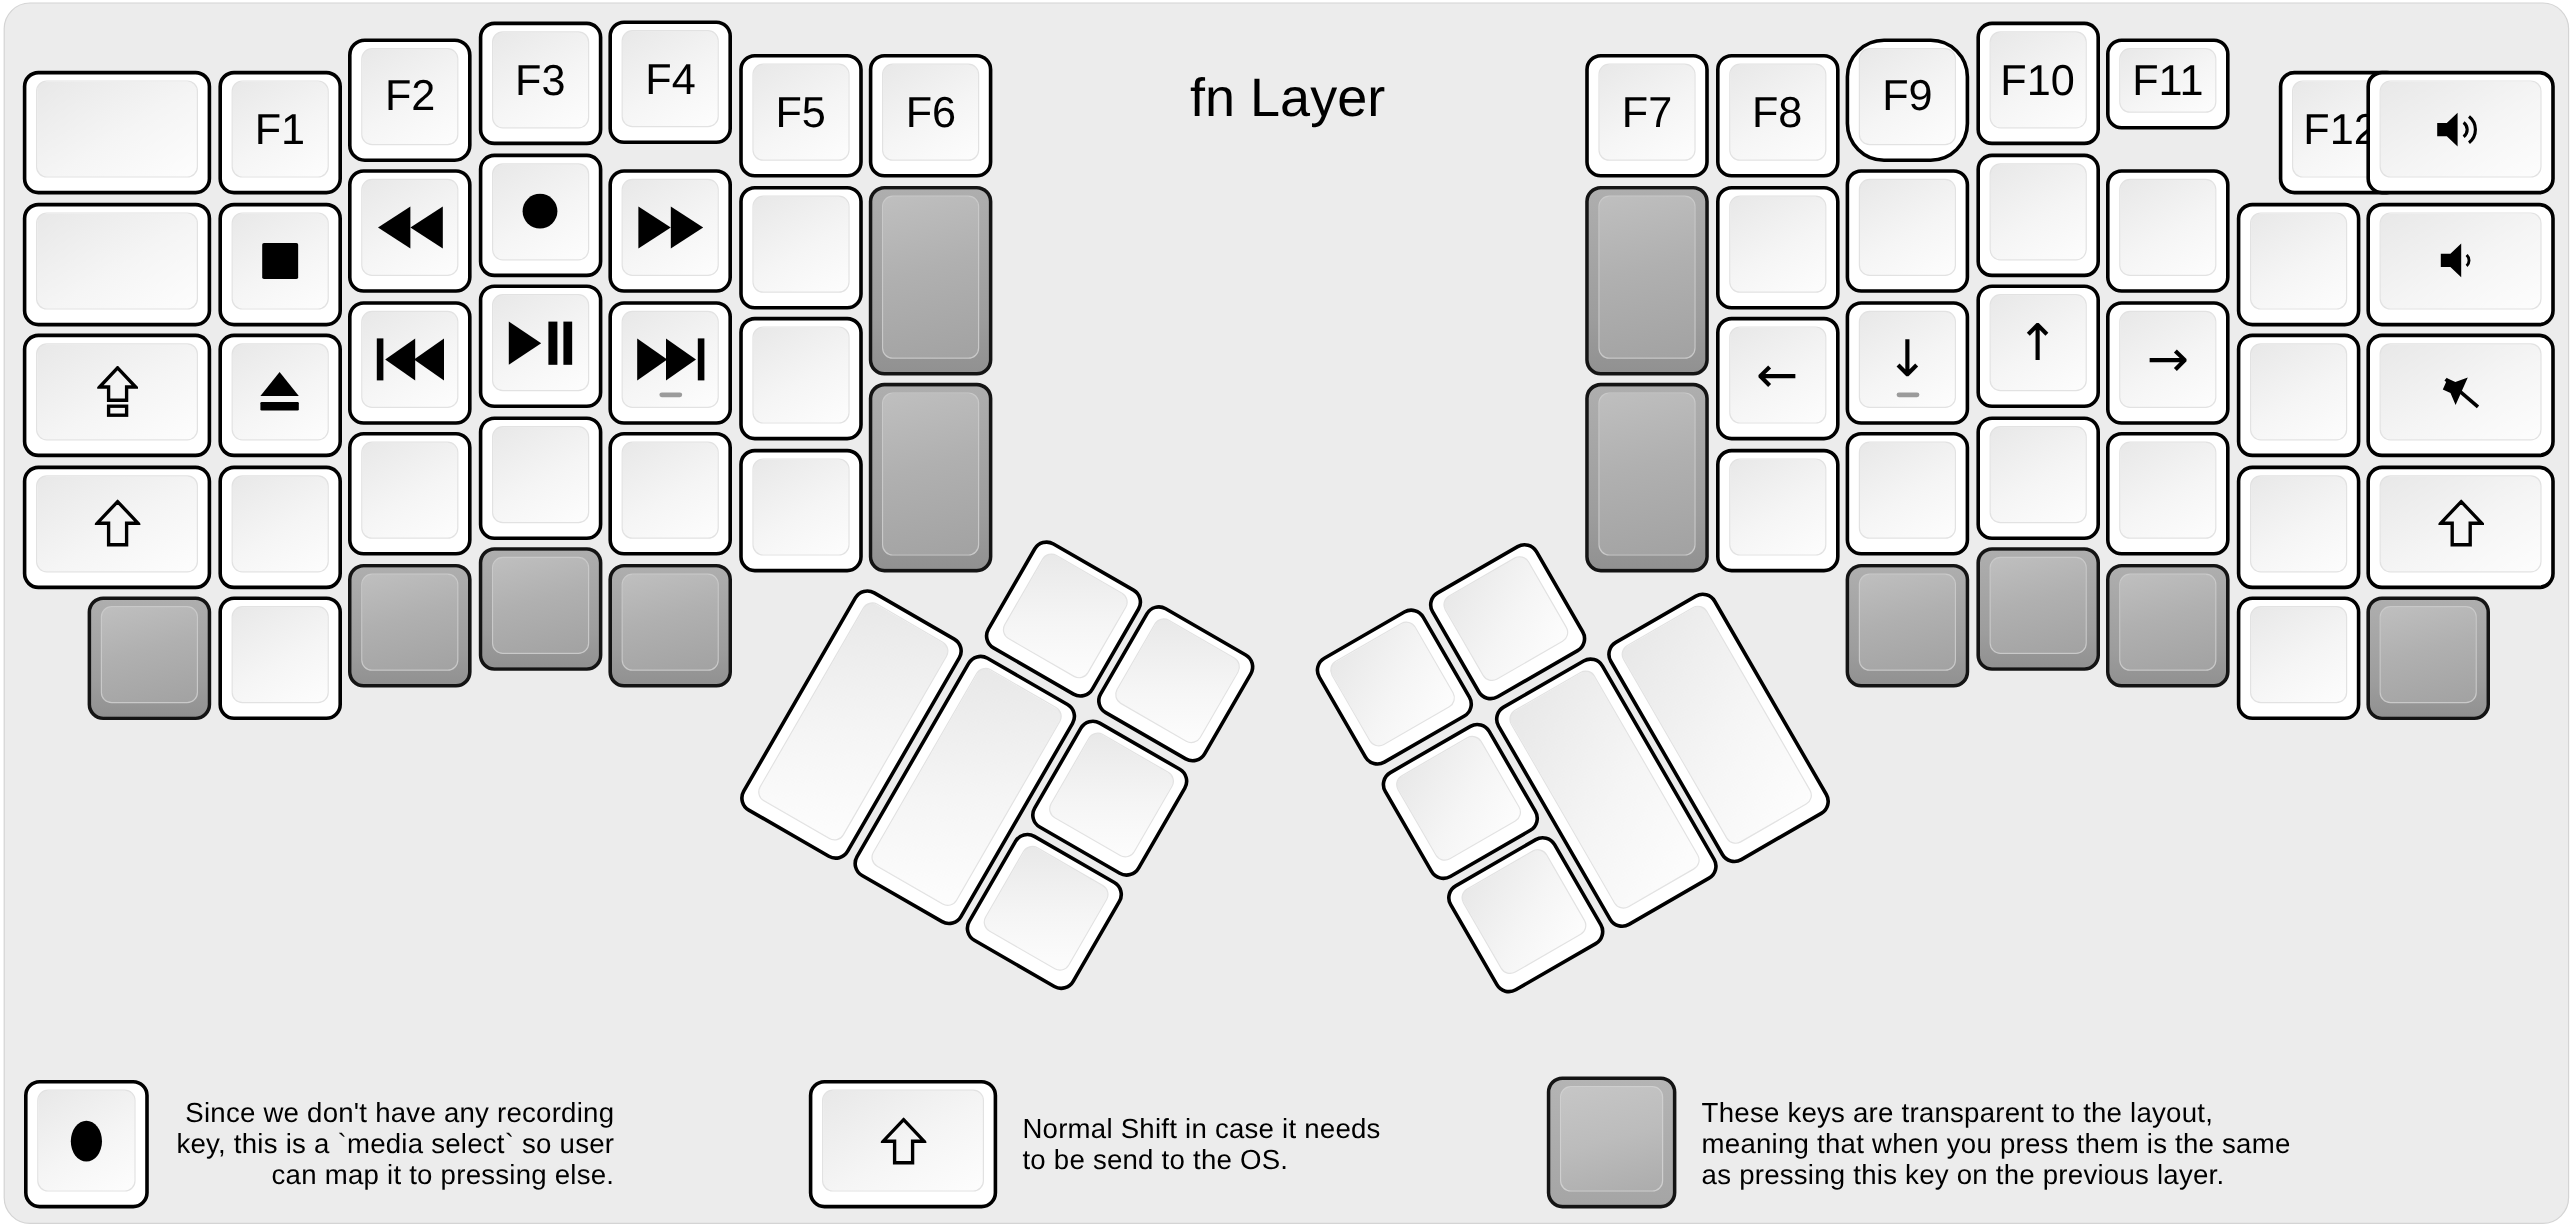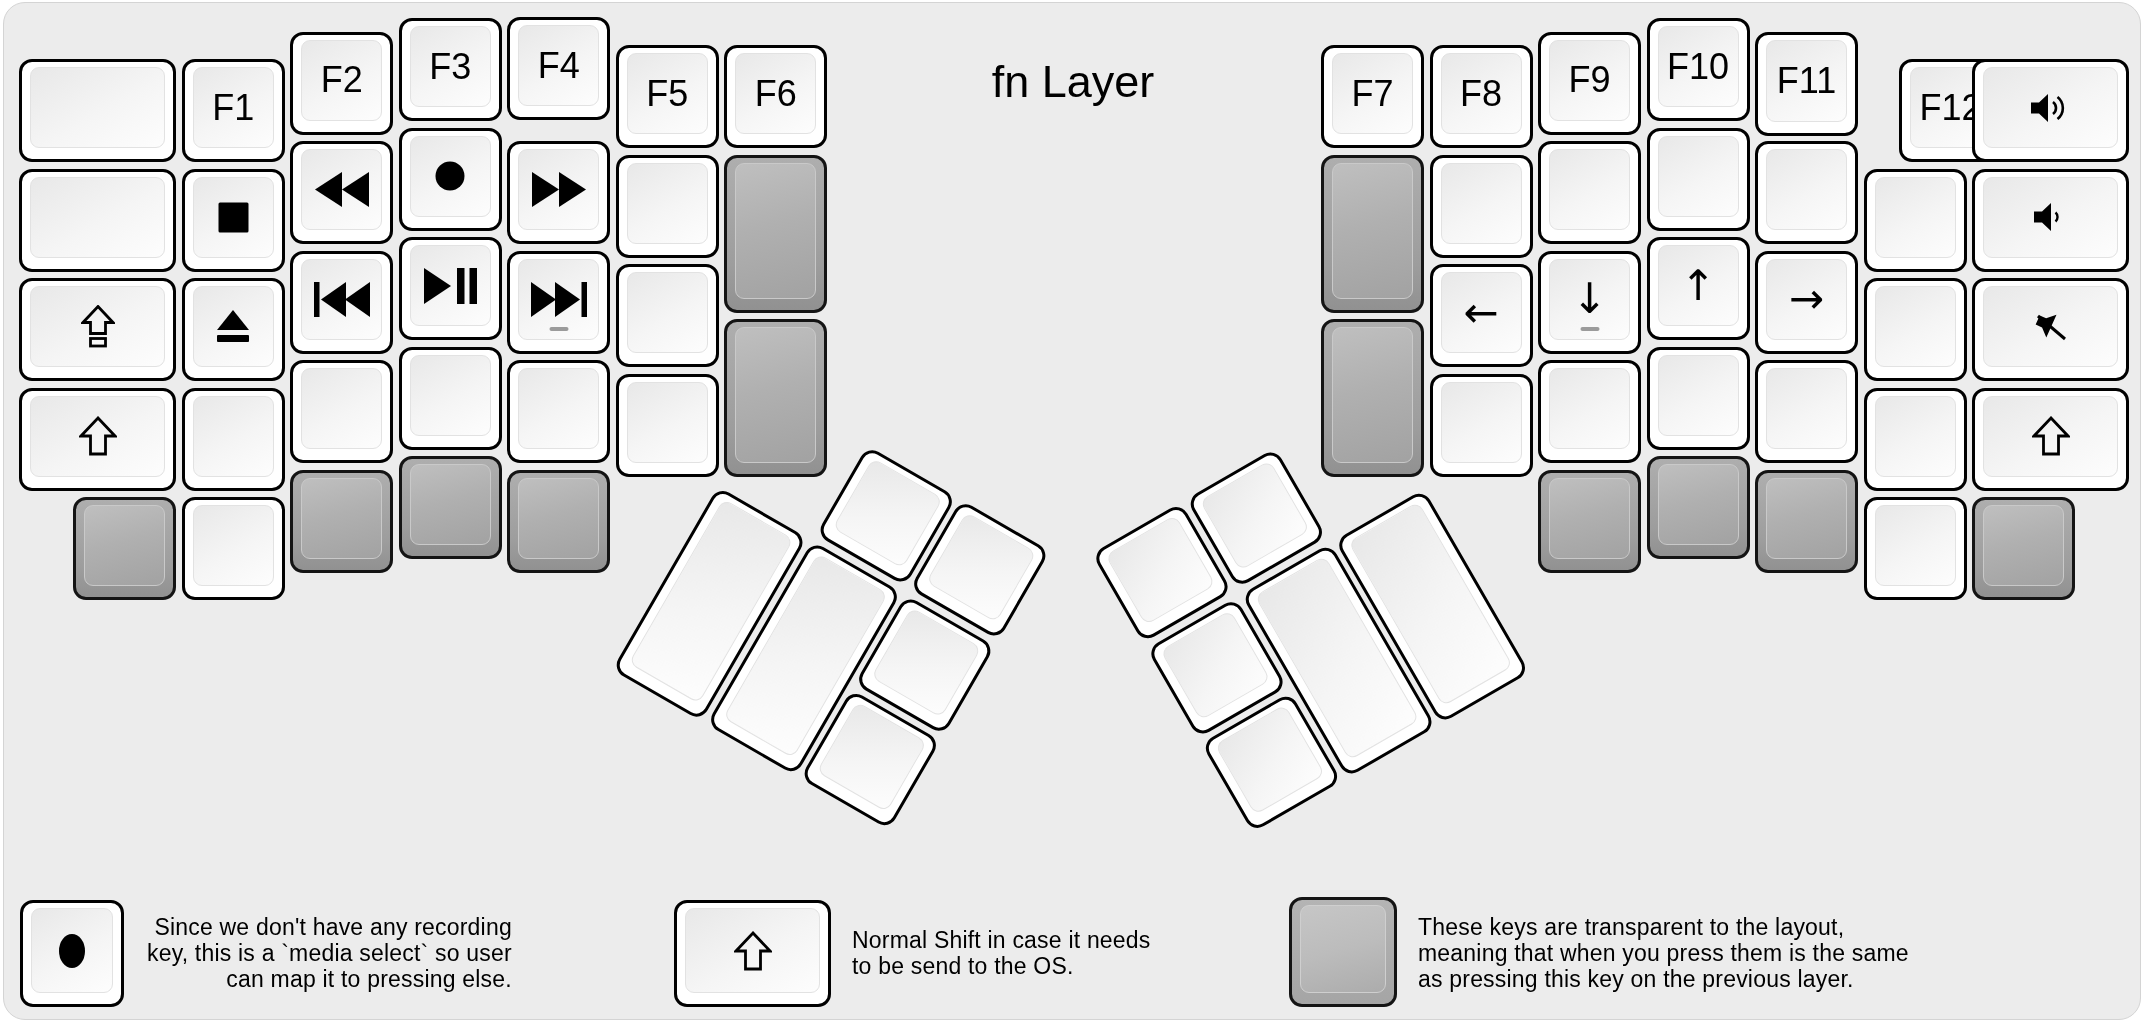--- a/index.html
+++ b/index.html
@@ -111,21 +111,21 @@
           </svg>
         </span>
       </div>
     </div>
     <div class="key white" style="left: 181.75px; top: 387.562px; width: 103px; height: 103px;">
       <div class="cap"></div>
     </div>
     <div class="key white" style="left: 181.75px; top: 497.062px; width: 103px; height: 103px;">
       <div class="cap"></div>
     </div>
-    <div class="key white" style="left: 290.25px; top: 31.6875px; width: 103px; height: 103px;">
+    <div class="key white" style="left: 290.25px; top: 31.6875px; width: 103px; height: 103px; border-radius: 14px;">
       <div class="cap">
         <span class="key-label">F2</span>
       </div>
     </div>
     <div class="key white" style="left: 290.25px; top: 141.188px; width: 103px; height: 103px;">
       <div class="cap">
         <span>
           <svg width="56" height="37" viewBox="0 0 56 37">
             <polygon points="28,1 28,36 1,18.5" fill="#000"></polygon>
             <polygon points="55,1 55,36 28,18.5" fill="#000"></polygon>
@@ -259,21 +259,21 @@
       <div class="cap"></div>
     </div>
     <div class="key white" style="left: 1429.5px; top: 264.375px; width: 103px; height: 103px;">
       <div class="cap">
         <span class="arrow-label">←</span>
       </div>
     </div>
     <div class="key white" style="left: 1429.5px; top: 373.875px; width: 103px; height: 103px;">
       <div class="cap"></div>
     </div>
-    <div class="key white" style="left: 1538px; top: 31.6875px; width: 103px; height: 103px;">
+    <div class="key white" style="left: 1538px; top: 31.6875px; width: 103px; height: 103px; border-radius: 32px;">
       <div class="cap">
         <span class="key-label">F9</span>
       </div>
     </div>
     <div class="key white" style="left: 1538px; top: 141.188px; width: 103px; height: 103px;">
       <div class="cap"></div>
     </div>
     <div class="key white" style="left: 1538px; top: 250.688px; width: 103px; height: 103px;">
       <div class="cap">
         <span class="arrow-label">↓</span>
@@ -298,21 +298,21 @@
       <div class="cap">
         <span class="arrow-label">↑</span>
       </div>
     </div>
     <div class="key white" style="left: 1646.5px; top: 346.5px; width: 103px; height: 103px;">
       <div class="cap"></div>
     </div>
     <div class="key gray" style="left: 1646.5px; top: 456px; width: 103px; height: 103px;">
       <div class="cap"></div>
     </div>
-    <div class="key white" style="left: 1755px; top: 31.6875px; width: 103px; height: 104px;">
+    <div class="key white" style="left: 1755px; top: 31.6875px; width: 103px; height: 76px;">
       <div class="cap">
         <span class="key-label">F11</span>
       </div>
     </div>
     <div class="key white" style="left: 1755px; top: 141.188px; width: 103px; height: 103px;">
       <div class="cap"></div>
     </div>
     <div class="key white" style="left: 1755px; top: 250.688px; width: 103px; height: 103px;">
       <div class="cap">
         <span class="arrow-label">→</span>

